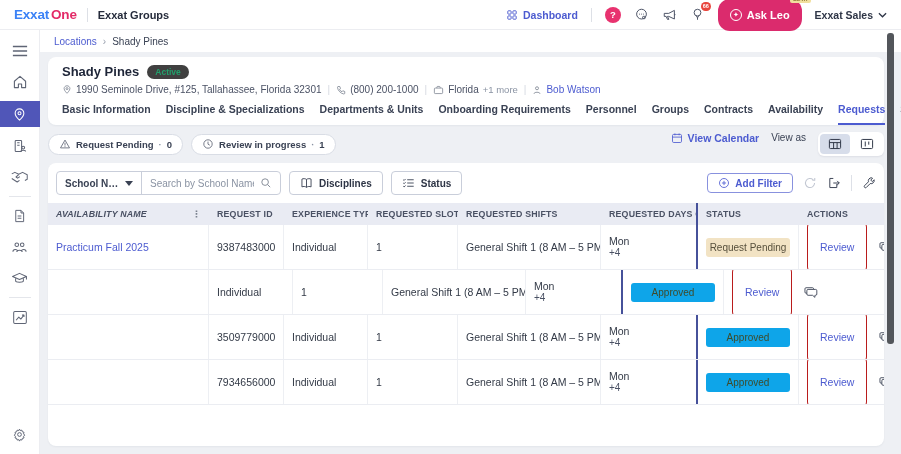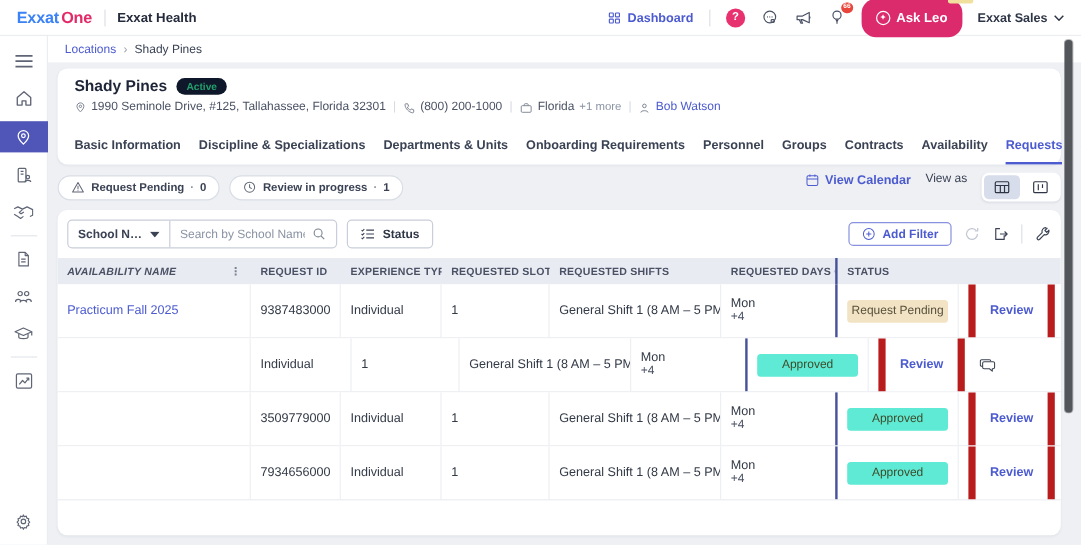--- a/index.html
+++ b/index.html
@@ -45,29 +45,29 @@
   .crumb-link { color:#4C5BD0; cursor:pointer; }
   .crumb-sep { color:#9AA1AF; }
   .crumb-current { color:#3A4254; }
 
   .page { flex:1; min-height:0; padding:5px 17px 8px 8px; display:flex; flex-direction:column; }
 
   
   .location-card { background:#fff; border-radius:8px; padding:7px 14px 0; box-shadow:0 1px 2px rgba(20,30,60,.05);}
   .loc-title-row { display:flex; align-items:center; gap:8px; }
   .loc-name { font-size:13px; font-weight:700; color:#1E2538; }
-  .active-badge { background:#0f172a; color:#22A06B; font-size:8.5px; font-weight:700;
+  .active-badge { background:#404040; color:#22A06B; font-size:8.5px; font-weight:700;
     padding:2px 8px; border-radius:9px; }
   .loc-meta { display:flex; align-items:center; gap:6px; margin-top:5px; font-size:10px; color:#4A5164;}
   .meta-item { display:flex; align-items:center; gap:4px; }
   .meta-div { color:#D5D9E0; }
   .meta-ic { color:#7A828F; }
   .meta-link { color:#4C5BD0; cursor:pointer; }
   .meta-more { color:#8A93A3; font-size:9.5px; }
-  .loc-tabs { display:flex; gap:15px; margin-top:20px; font-size:10.5px; font-weight:600; color:#3A4254;}
+  .loc-tabs { display:flex; gap:15px; margin-top:8px; font-size:10.5px; font-weight:600; color:#3A4254;}
   .tab { padding-bottom:8px; cursor:pointer; border-bottom:2px solid transparent; white-space:nowrap;}
   .tab.active { color:#4C5BD0; border-bottom-color:#4C5BD0; }
 
   
   .chips-row { display:flex; align-items:center; gap:8px; margin:7px 0; }
   .chip { display:flex; align-items:center; gap:5px; background:#fff; border:1px solid #D9DDE5;
     border-radius:12px; height:21px; padding:0 10px; font-size:9.5px; font-weight:700; color:#3A4254; cursor:pointer;}
   .chip-ic { color:#5F6575; display:flex; }
   .chip-dot { color:#8A93A3; }
   .chips-right { margin-left:auto; display:flex; align-items:flex-start; gap:12px; }
@@ -111,38 +111,38 @@
   .c6 { border-left:2px solid #46519A; }
   .tr { display:flex; height:45px; border-bottom:1px solid #EBEDF2; background:#fff; }
   .td { display:flex; align-items:center; font-size:10.5px; color:#333A47; padding:0 8px;
     border-right:1px solid #EDEFF3; white-space:nowrap; overflow:hidden; }
   .td.c5, .td.c7 { border-right:none; }
   .cell-link { color:#4C5BD0; cursor:pointer; }
   .td.days { flex-direction:column; align-items:flex-start; justify-content:center; line-height:1.2; }
   .days-more { color:#4A5164; font-size:10px; }
   .badge { display:block; width:100%; text-align:center; padding:4px 0; border-radius:3px; font-size:10px; }
   .badge.pending { background:#F2E3C4; color:#57503C; }
-  .badge.approved { background:#5eead4; color:#3F4A2A; }
-  .review-btn { border:6px solid #b91c1c; color:#4C5BD0; background:#fff; border-radius:6px;
-    padding:19px 12px; font-size:10.5px; font-weight:700; cursor:pointer; }
+  .badge.approved { background:#0ea5e9; color:#3F4A2A; }
+  .review-btn { border:1px solid #b91c1c; color:#4C5BD0; background:#fff; border-radius:6px;
+    padding:19px 12px; font-size:10.5px; font-weight:400; cursor:pointer; }
   .chat-ic { color:#3A4254; margin-left:12px; cursor:pointer; display:flex; }
 
   .scroll-thumb { position:fixed; left:887px; top:33px; width:7px; height:311px;
     background:#53565B; border-radius:3px; z-index:60; }
 </style>
 </head>
 <body>
 
 <div class="topbar">
   <div class="logo">
     <span class="p1">Exxat</span>
     <span class="p2">One</span>
   </div>
   <div class="tb-div"></div>
-  <div class="product">Exxat Health</div>
+  <div class="product">Exxat Groups</div>
 
   <div class="tb-right">
     <div class="dash-link">
       <span>
         <svg width="12" height="12" viewBox="0 0 20 20" fill="none" stroke="currentColor" stroke-width="1.6">
             <rect x="3" y="3" width="5.5" height="5.5" rx="1"></rect>
             <rect x="11.5" y="3" width="5.5" height="5.5" rx="1"></rect>
             <rect x="3" y="11.5" width="5.5" height="5.5" rx="1"></rect>
             <rect x="11.5" y="11.5" width="5.5" height="5.5" rx="1"></rect>
           </svg>
@@ -398,20 +398,29 @@
             <input class="search-input" placeholder="Search by School Name" style="">
             <span class="search-ic">
               <svg width="12" height="12" viewBox="0 0 20 20" fill="none" stroke="currentColor" stroke-width="1.5">
                   <circle cx="8.5" cy="8.5" r="5.5"></circle>
                   <path d="M12.8 12.8 L17 17"></path>
                 </svg>
             </span>
           </div>
           <button class="filter-btn">
             <span class="fb-ic">
+              <svg width="13" height="12" viewBox="0 0 20 18" fill="none" stroke="currentColor" stroke-width="1.4" stroke-linejoin="round">
+                  <path d="M10 3.5 C8 2 5 2 3 3 V15 c2 -1 5 -1 7 .7 c2 -1.7 5 -1.7 7 -.7 V3 c-2 -1 -5 -1 -7 .5 Z"></path>
+                  <path d="M10 3.5 V15.7"></path>
+                </svg>
+            </span>
+            <span>Disciplines</span>
+          </button>
+          <button class="filter-btn">
+            <span class="fb-ic">
               <svg width="13" height="12" viewBox="0 0 20 18" fill="none" stroke="currentColor" stroke-width="1.4">
                   <path d="M8 4 h10 M8 9 h10 M8 14 h10"></path>
                   <path d="M2 4 l1.2 1.2 L5.5 2.8 M2 9 l1.2 1.2 L5.5 7.8 M2 14 l1.2 1.2 L5.5 12.8"></path>
                 </svg>
             </span>
             <span>Status</span>
           </button>
 
           <div class="filter-right">
             <button class="add-filter">
@@ -467,20 +476,24 @@
 
     </div>
               <div class="th c5">
       <span>REQUESTED DAYS OF WEEK</span>
 
     </div>
               <div class="th c6">
       <span>STATUS</span>
 
     </div>
+              <div class="th c7">
+      <span>ACTIONS</span>
+
+    </div>
             </div>
           <div id="tbody-host">
               <div class="tr">
       <div class="td c0">
                   <span class="cell-link">Practicum Fall 2025</span>
                 </div>
       <div class="td c1">
                   <span>9387483000</span>
                 </div>
       <div class="td c2">

